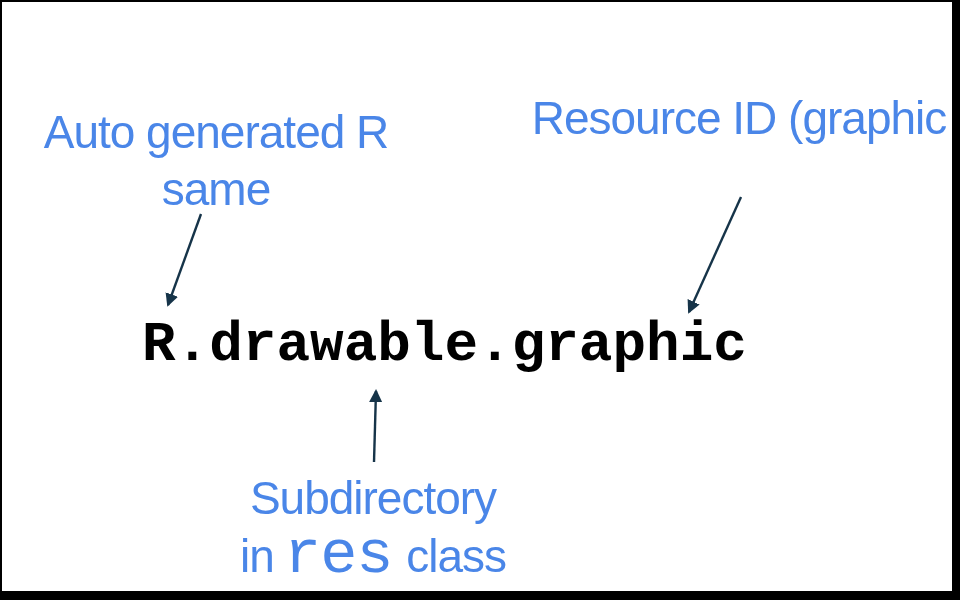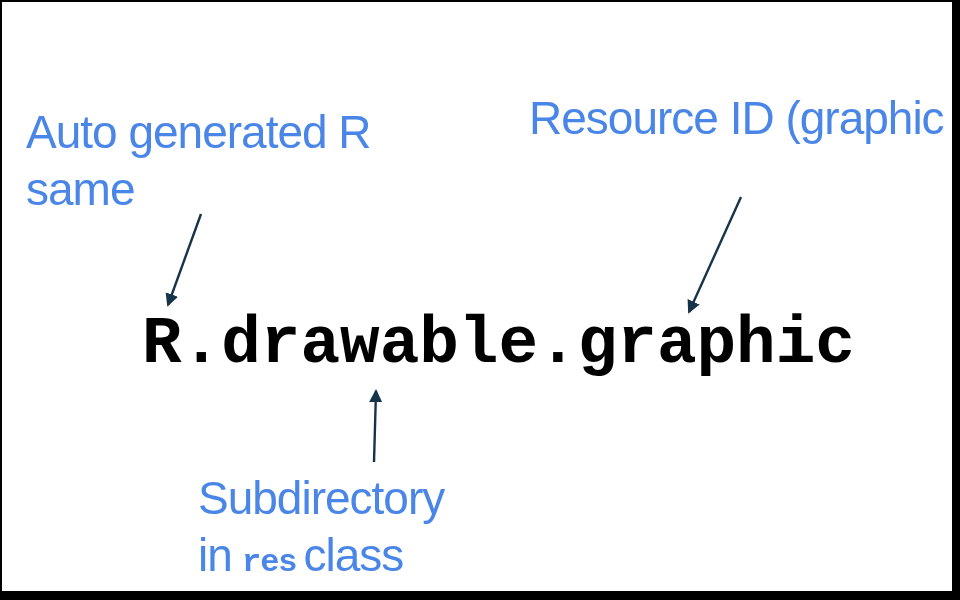--- a/index.html
+++ b/index.html
@@ -14,40 +14,41 @@
     position: absolute;
     top: 2px; left: 2px; right: 8px; bottom: 9px;
     background: var(--slide-white, #fff);
   }
   .label {
     position: absolute;
     color: var(--label-blue, #4A86E8);
     font-size: 46px;
     line-height: 57px;
     letter-spacing: -1px;
+    text-align: center;
     white-space: nowrap;
   }
   .label-auto   { left: 26px;  top: 104px; width: 380px; }
   .label-res-id { left: 529px; top: 90px;  width: 420px; }
   .label-subdir { left: 198px; top: 470px; width: 350px; }
   .code-line {
     position: absolute;
     left: 142px; top: 317px;
     font-family: "Liberation Mono", monospace;
     font-weight: bold;
-    font-size: 66px;
+    font-size: 56px;
     line-height: 56px;
     color: var(--code-black, #000);
     letter-spacing: 0;
     white-space: nowrap;
   }
   .mono-inline {
     font-family: "Liberation Mono", monospace;
-    font-weight: bold;
-    font-size: 32px;
+    font-weight: normal;
+    font-size: 62px;
   }
   .word-gap { margin-right: 0.22em; }
   .arrows-layer {
     position: absolute;
     left: 0; top: 0; width: 960px; height: 600px;
     pointer-events: none;
   }
   .arrows-layer line { stroke: var(--arrow-dark, #163449); stroke-width: 2.4; }
   .arrows-layer marker path { fill: var(--arrow-dark, #163449); }
 </style>

